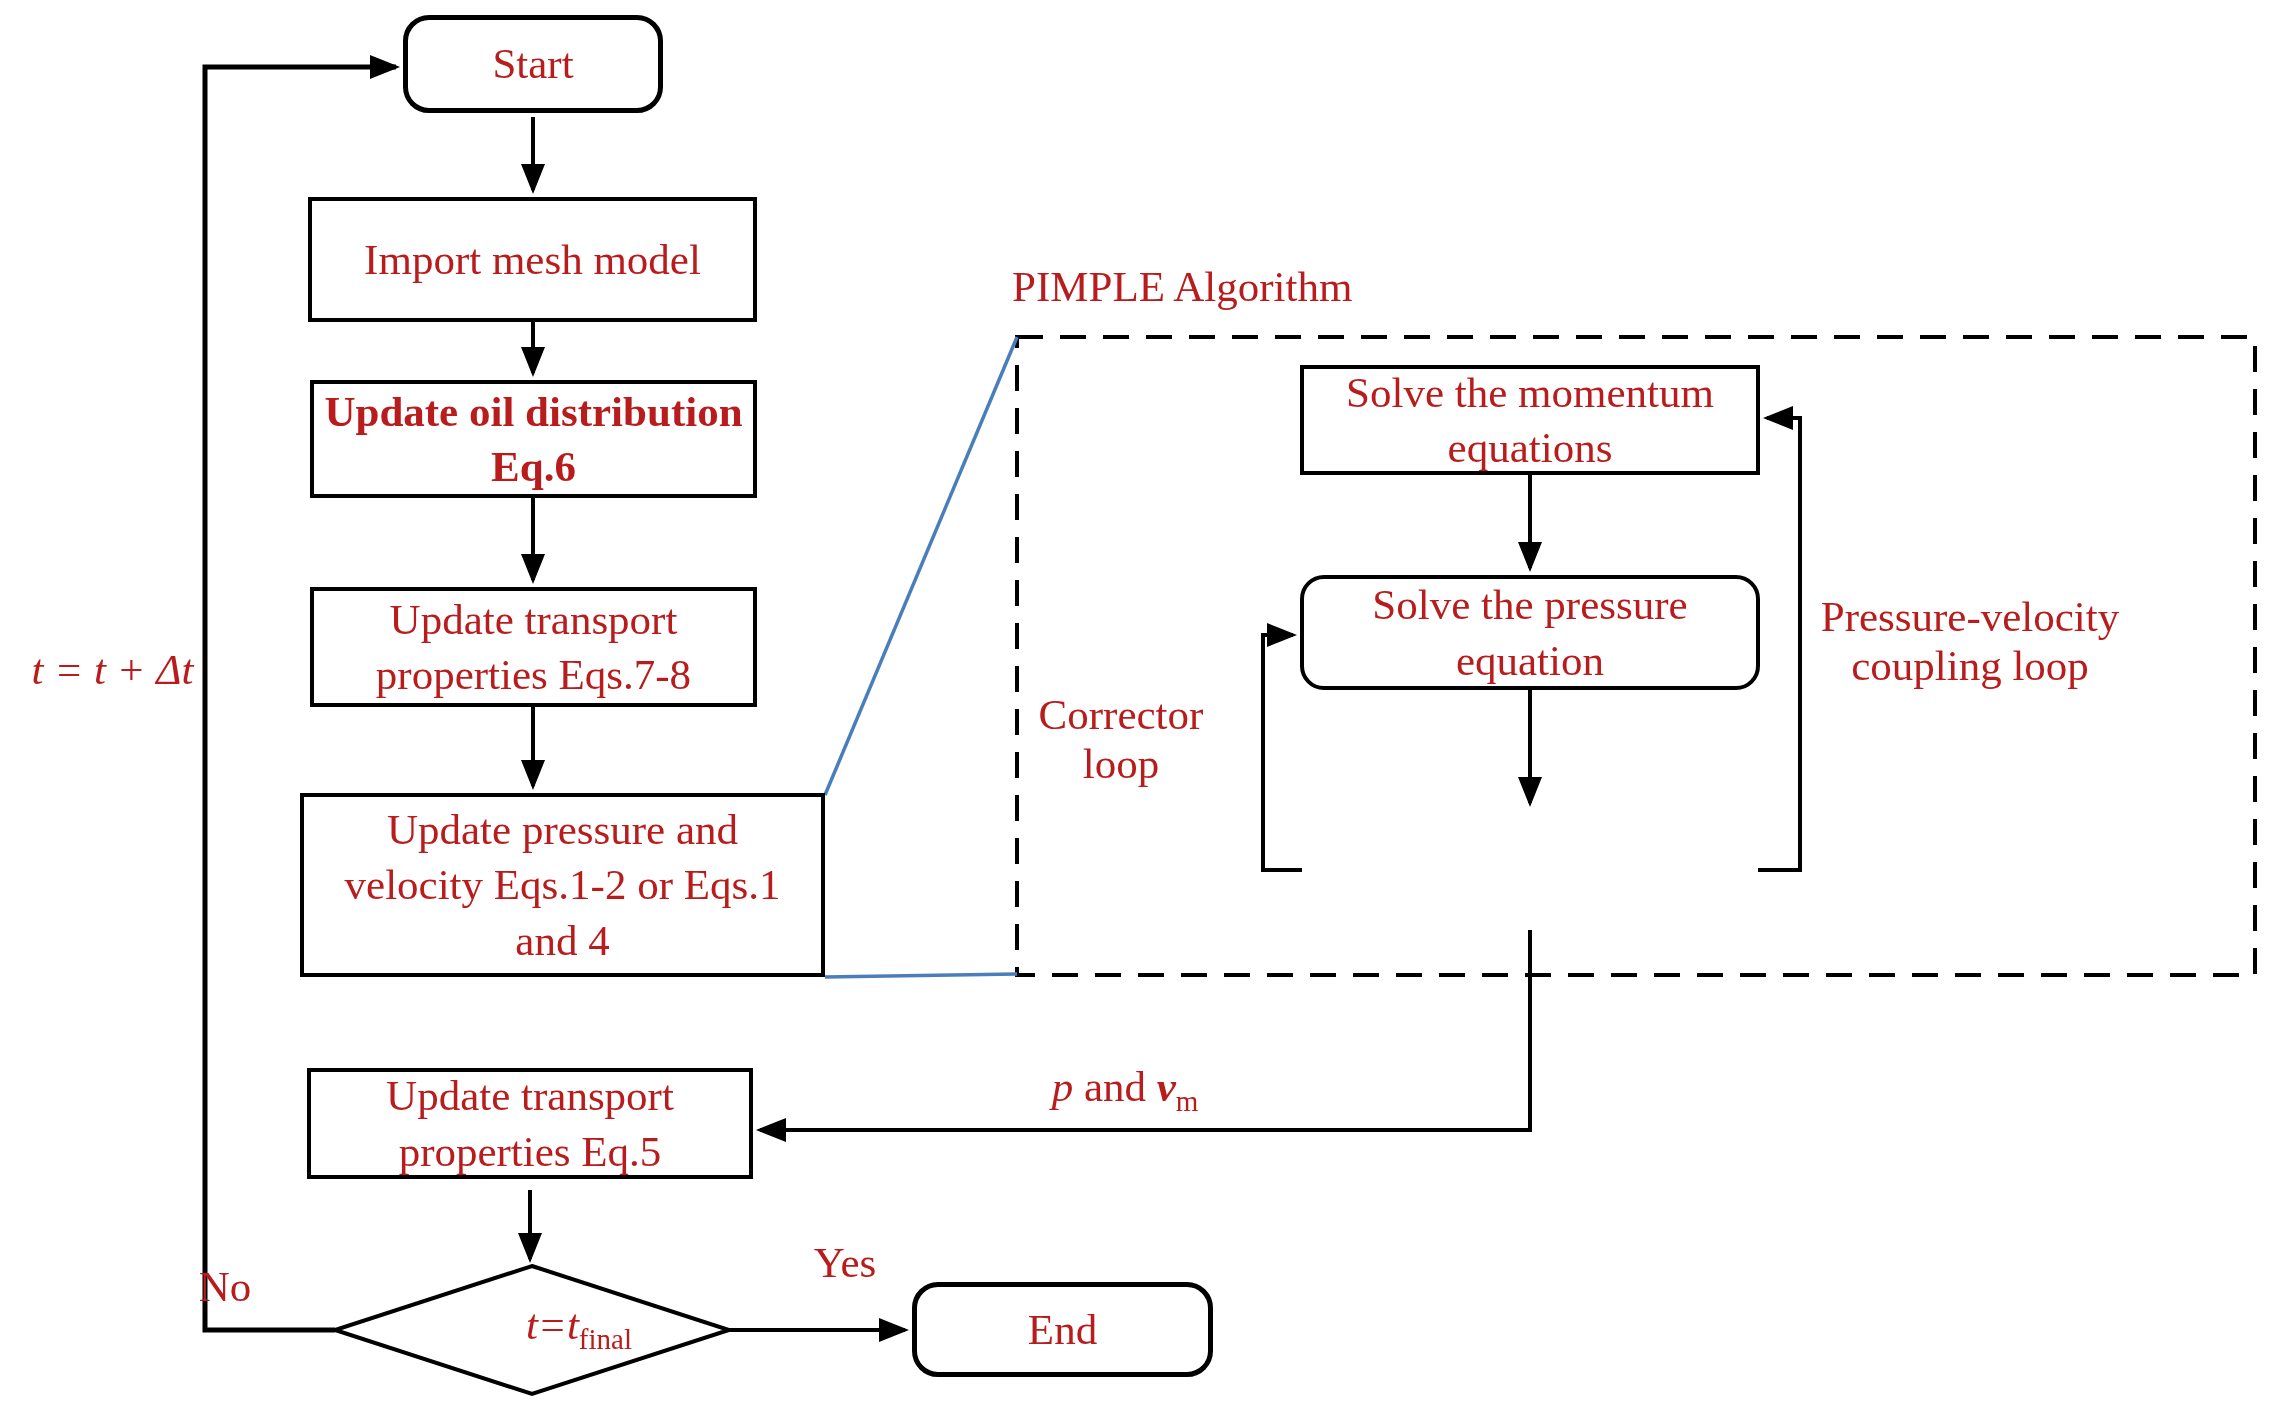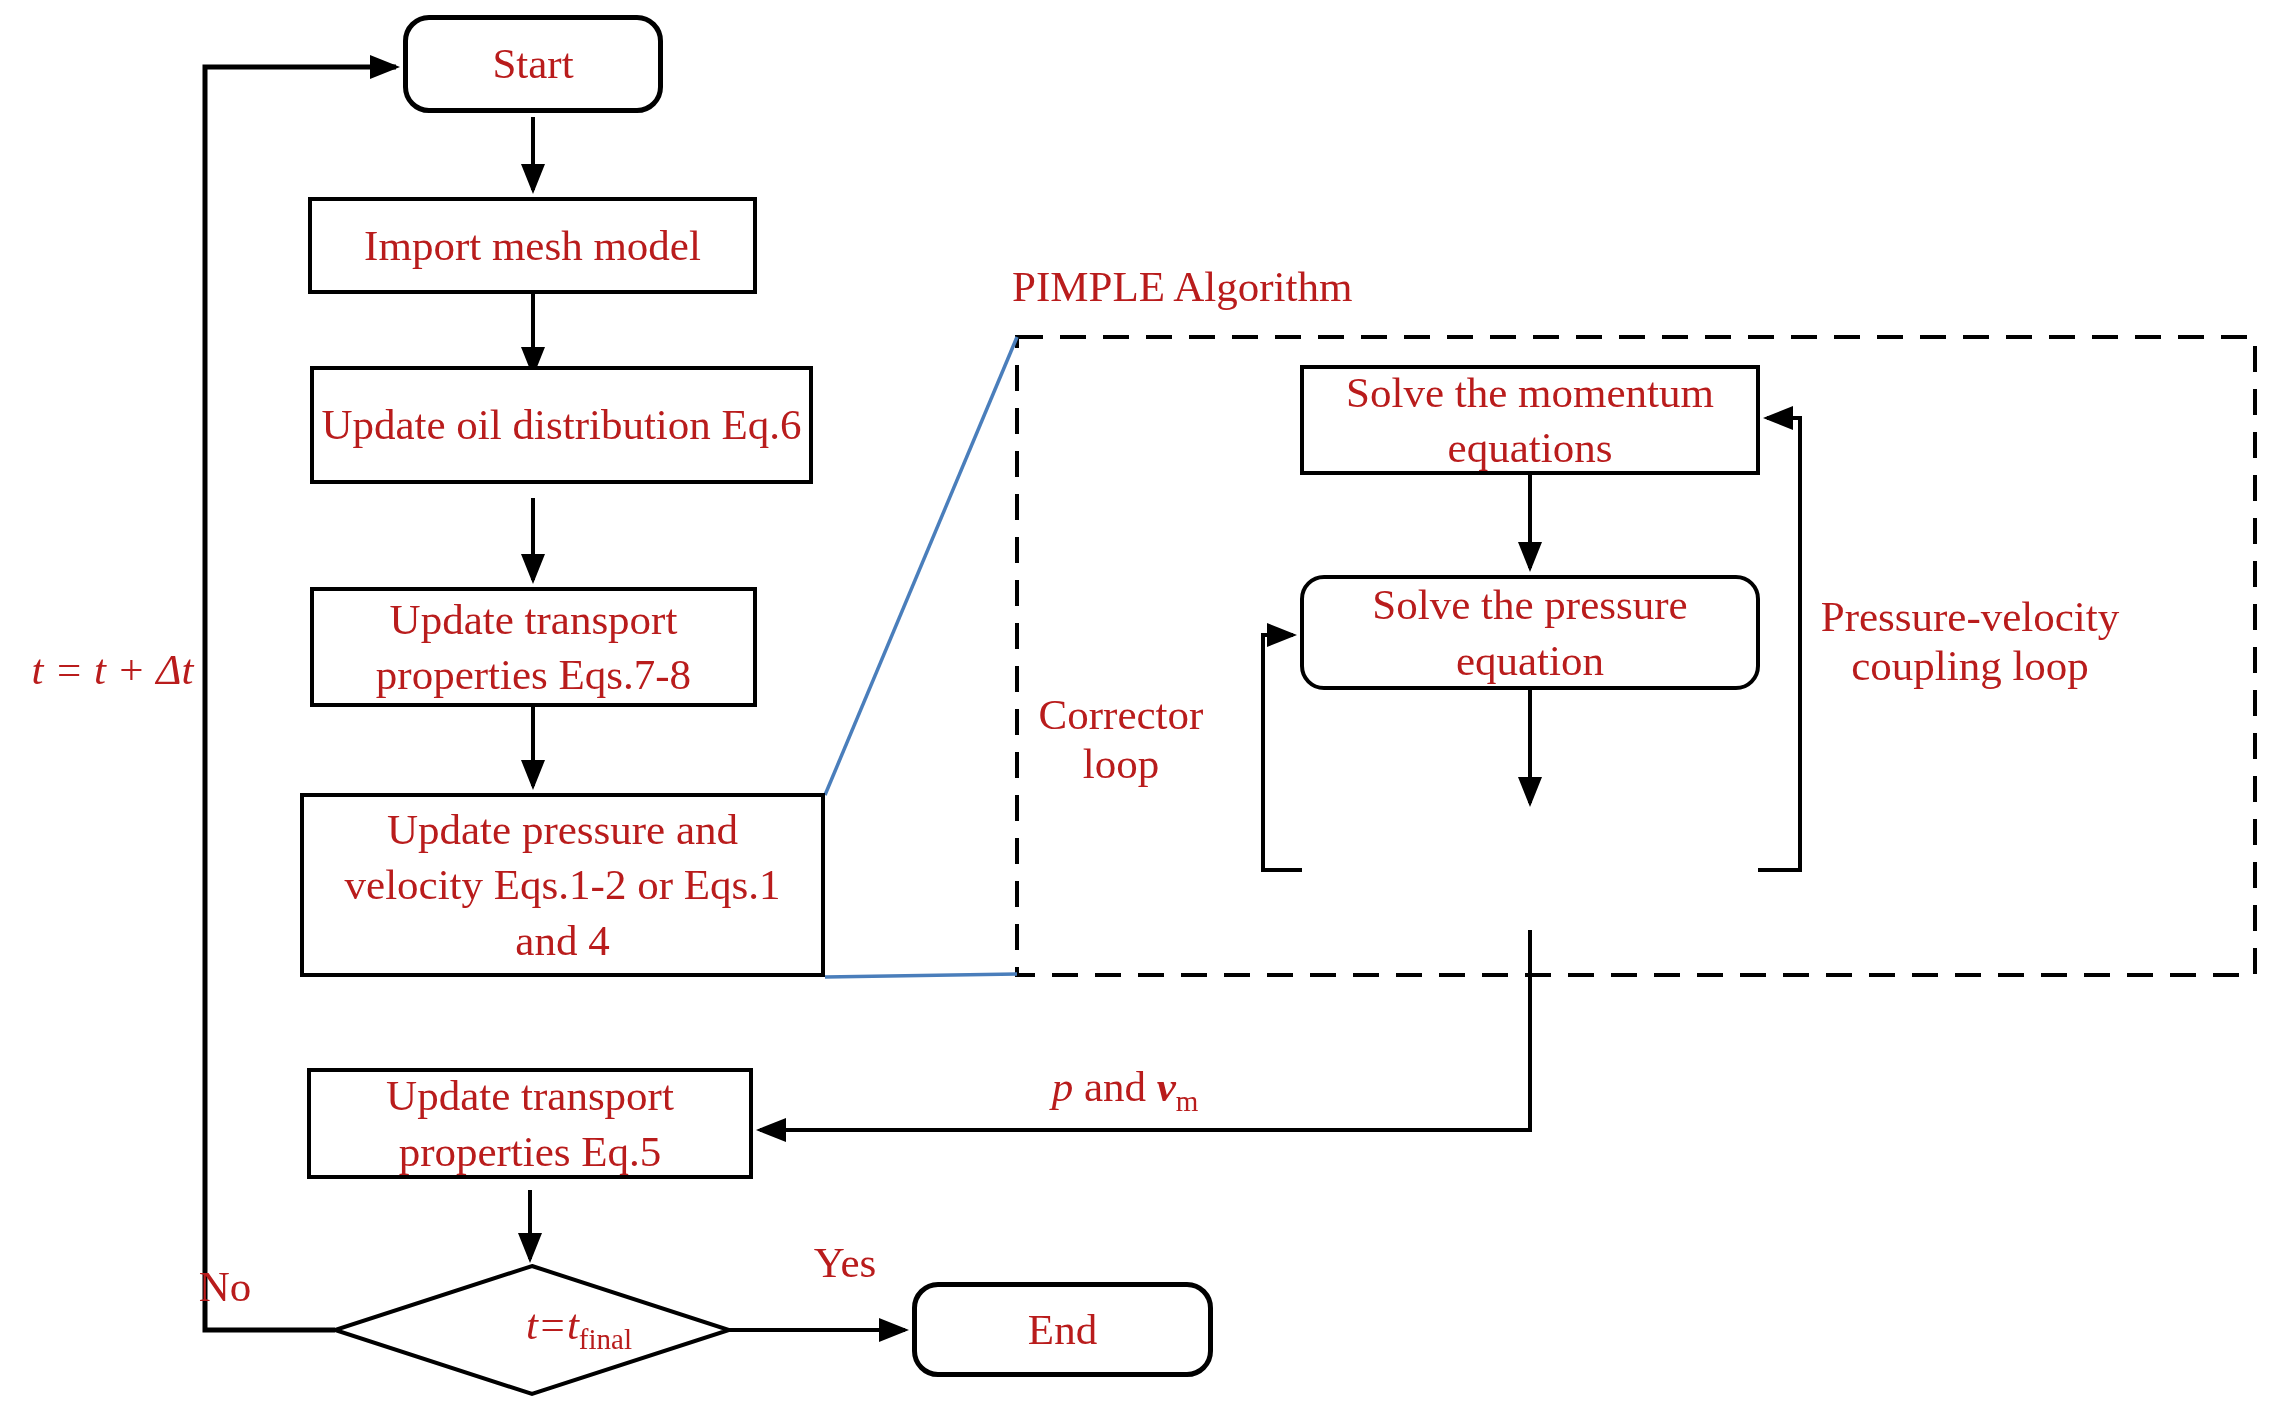--- a/index.html
+++ b/index.html
@@ -53,25 +53,25 @@
 
     <polyline points="1530,930 1530,1130 760,1130" fill="none" stroke="#000" stroke-width="4" marker-end="url(#arr)"></polyline>
 
     <polygon points="532,1266 729,1330 532,1394 335,1330" fill="#fff" stroke="#000" stroke-width="4"></polygon>
   </svg>
 
   <div class="node rounded" style="left:403px;top:15px;width:260px;height:98px;">
     <span>Start</span>
   </div>
 
-  <div class="node" style="left:308px;top:197px;width:449px;height:97px;">
+  <div class="node" style="left:308px;top:197px;width:449px;height:125px;">
     <span>Import mesh model</span>
   </div>
 
-  <div class="node" style="left:310px;top:366px;width:503px;height:118px;">
+  <div class="node" style="left:310px;top:380px;width:447px;height:118px;font-weight:bold;">
     <span>Update oil distribution Eq.6</span>
   </div>
 
   <div class="node" style="left:310px;top:587px;width:447px;height:120px;">
     <span>Update transport properties Eqs.7-8</span>
   </div>
 
   <div class="node" style="left:300px;top:793px;width:525px;height:184px;padding:0 24px;">
     <span>Update pressure and velocity Eqs.1-2 or Eqs.1 and 4</span>
   </div>

